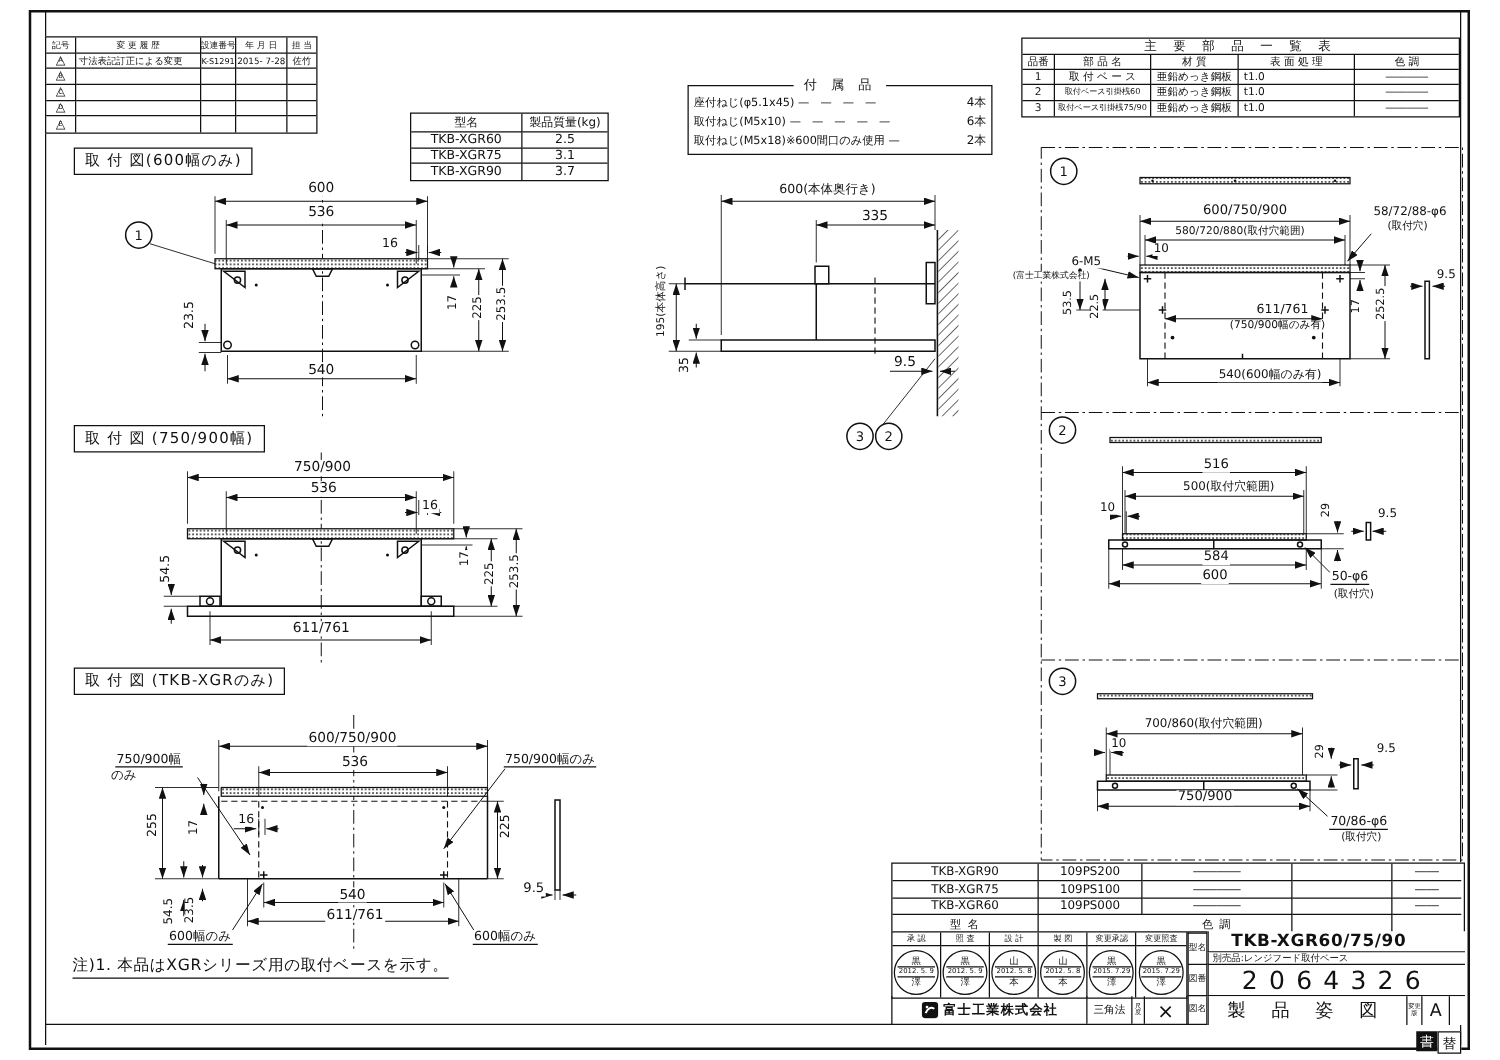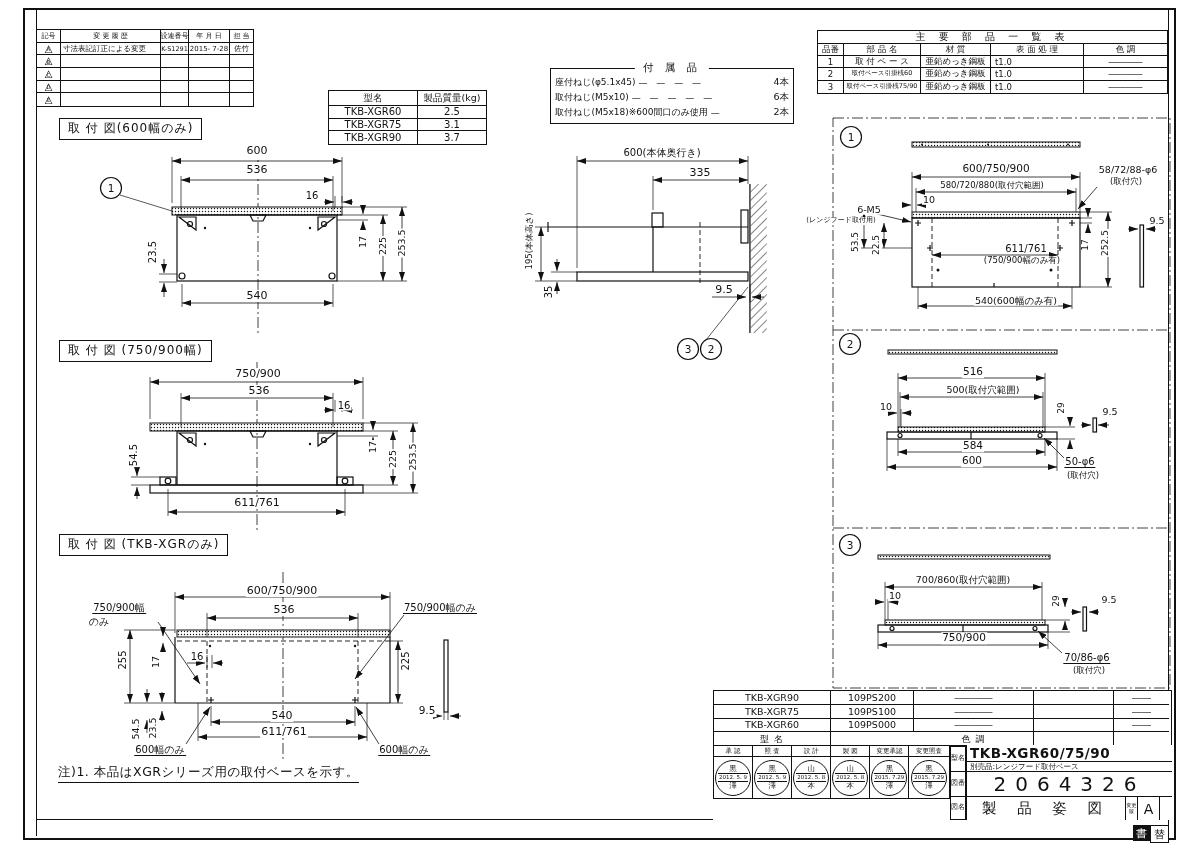--- a/index.html
+++ b/index.html
@@ -442,21 +442,21 @@
       <span class="dlbl" style="left: 284px; top: 732px; font-size: 11px;">611/761</span>
       <span class="dlbl u" style="left: 160px; top: 750px; font-size: 10px;">600幅のみ</span>
       <span class="dlbl u" style="left: 404px; top: 750px; font-size: 10px;">600幅のみ</span>
       <span class="dlbl" style="left: 427px; top: 711px; font-size: 10.5px;">9.5</span>
       <span class="dlbl" style="left: 996px; top: 169px; font-size: 10.5px;">600/750/900</span>
       <span class="dlbl" style="left: 992px; top: 186px; font-size: 8.5px;">580/720/880(取付穴範囲)</span>
       <span class="dlbl" style="left: 1128px; top: 170px; font-size: 9.5px;">58/72/88-φ6</span>
       <span class="dlbl" style="left: 1126px; top: 182px; font-size: 8.5px;">(取付穴)</span>
       <span class="dlbl" style="left: 929px; top: 200px; font-size: 9.5px;">10</span>
       <span class="dlbl" style="left: 869px; top: 210px; font-size: 9.5px;">6-M5</span>
-      <span class="dlbl" style="left: 841px; top: 221px; font-size: 7px;">(レンジフード取付用)</span>
+      <span class="dlbl" style="left: 841px; top: 221px; font-size: 7px;">(富士工業株式会社)</span>
       <span class="dlbl rot" style="left: 856px; top: 242px; font-size: 9px;">53.5</span>
       <span class="dlbl rot" style="left: 877px; top: 245px; font-size: 9px;">22.5</span>
       <span class="dlbl" style="left: 1026px; top: 248px; font-size: 10px;">611/761</span>
       <span class="dlbl" style="left: 1022px; top: 261px; font-size: 8.5px;">(750/900幅のみ有)</span>
       <span class="dlbl rot" style="left: 1086px; top: 245px; font-size: 9px;">17</span>
       <span class="dlbl rot" style="left: 1106px; top: 243px; font-size: 9px;">252.5</span>
       <span class="dlbl" style="left: 1016px; top: 301px; font-size: 9.5px;">540(600幅のみ有)</span>
       <span class="dlbl" style="left: 1157px; top: 221px; font-size: 9.5px;">9.5</span>
       <span class="dlbl" style="left: 973px; top: 372px; font-size: 10.5px;">516</span>
       <span class="dlbl" style="left: 983px; top: 390px; font-size: 9.5px;">500(取付穴範囲)</span>
@@ -548,30 +548,43 @@
             <span class="b">澤</span>
           </div>
         </div>
       </div>
     <div id="tbvlabs" class="tb-abs" style="left:237px;top:55px;width:16px;height:75px;">
         <div class="vlab" style="height: 27px; width: 16px; border-top: 1px solid rgb(17, 17, 17);">型名</div>
         <div class="vlab" style="height: 25px; width: 16px;">図番</div>
         <div class="vlab" style="height: 23px; width: 16px;">図名</div>
       </div>
     <div class="tb-abs" style="left:253px;top:55px;width:206px;height:75px;border-bottom:none;">
-      <div class="rrow" style="top:0;height:17px;padding-left:3px;font-size:13.5px;font-weight:bold;letter-spacing:0.5px;border-left:1px solid #111;">TKB-XGR60/75/90</div>
+      <div class="rrow" style="top:0;height:17px;padding-left:18px;font-size:13.5px;font-weight:bold;letter-spacing:0.5px;border-left:1px solid #111;">TKB-XGR60/75/90</div>
       <div class="rrow" style="top:17px;height:10px;padding-left:3px;font-size:7.5px;border-left:1px solid #111;">別売品:レンジフード取付ベース</div>
       <div class="rrow" style="top:27px;height:25px;justify-content:center;font-size:20px;letter-spacing:9px;border-left:1px solid #111;">2064326</div>
       <div class="rrow" style="top:52px;height:23px;border-left:1px solid #111;border-bottom:none;">
         <div style="width:158px;height:100%;display:flex;align-items:center;justify-content:center;font-size:14.5px;letter-spacing:8px;text-align:right;">製 品 姿 図</div>
         <div class="vtiny" style="width:11px;height:100%;border-left:1px solid #111;display:flex;align-items:center;justify-content:center;">変更版</div>
         <div style="width:21px;height:100%;border-left:1px solid #111;display:flex;align-items:center;justify-content:center;font-size:14px;">A</div>
         <div style="flex:1;height:100%;border-left:1px solid #111;"></div>
       </div>
     </div>
+    <div class="tb-abs" style="left:0;top:107px;width:237px;height:23px;border:1px solid #111;border-top:none;display:flex;">
+      <div style="width:155px;display:flex;align-items:center;justify-content:center;gap:4px;">
+        <svg width="14" height="14" viewBox="0 0 14 14">
+          <rect x="0.5" y="0.5" width="13" height="13" rx="2.5" fill="#111"></rect>
+          <path d="M3.5 9.5 Q6 3.5 10.5 6" stroke="#fff" stroke-width="1.6" fill="none"></path>
+          <circle cx="4.6" cy="4.6" r="1.1" fill="#fff"></circle>
+        </svg>
+        <span style="font-size:10.5px;font-weight:bold;letter-spacing:1px;">富士工業株式会社</span>
+      </div>
+      <div style="width:35px;border-left:1px solid #111;display:flex;align-items:center;justify-content:center;font-size:8.5px;">三角法</div>
+      <div class="vtiny" style="width:9px;border-left:1px solid #111;display:flex;align-items:center;justify-content:center;">尺度</div>
+      <div style="flex:1;border-left:1px solid #111;display:flex;align-items:center;justify-content:center;font-size:16px;">×</div>
+    </div>
   </div>
 
   <div class="badge" style="left:1133px;top:825px;">
     <span class="inv">書</span>
     <span class="out">替</span>
   </div>
 
 </div>
 
 </body></html>

